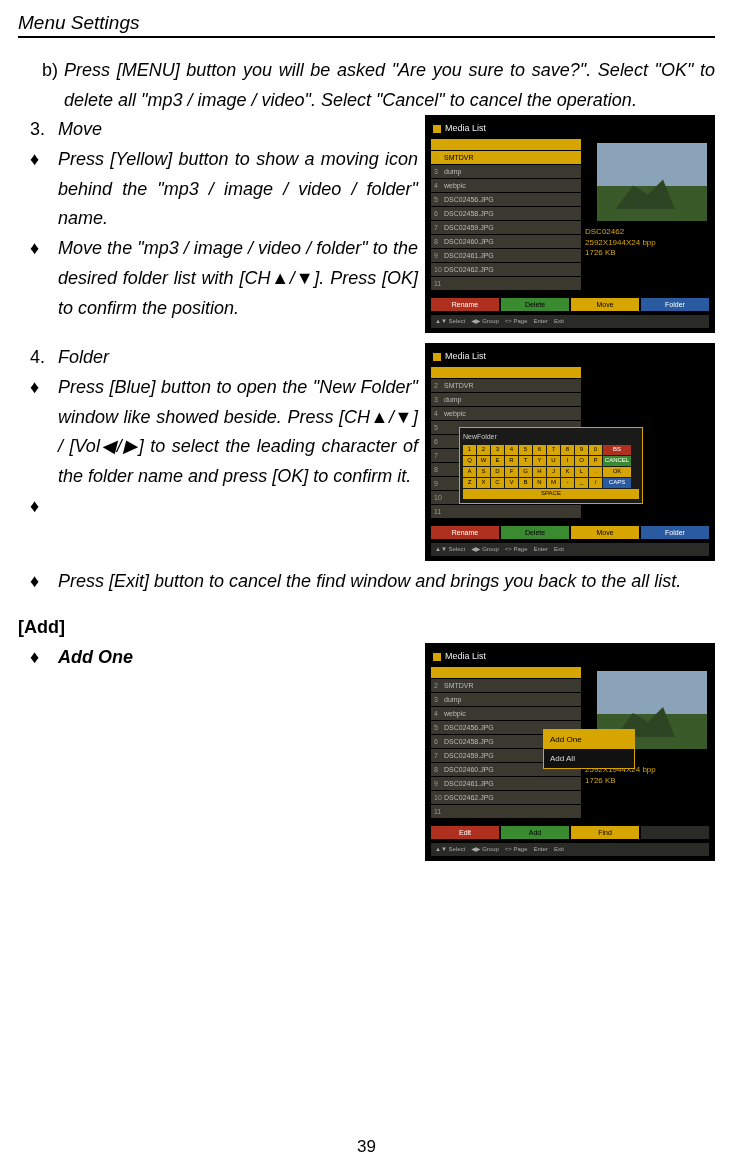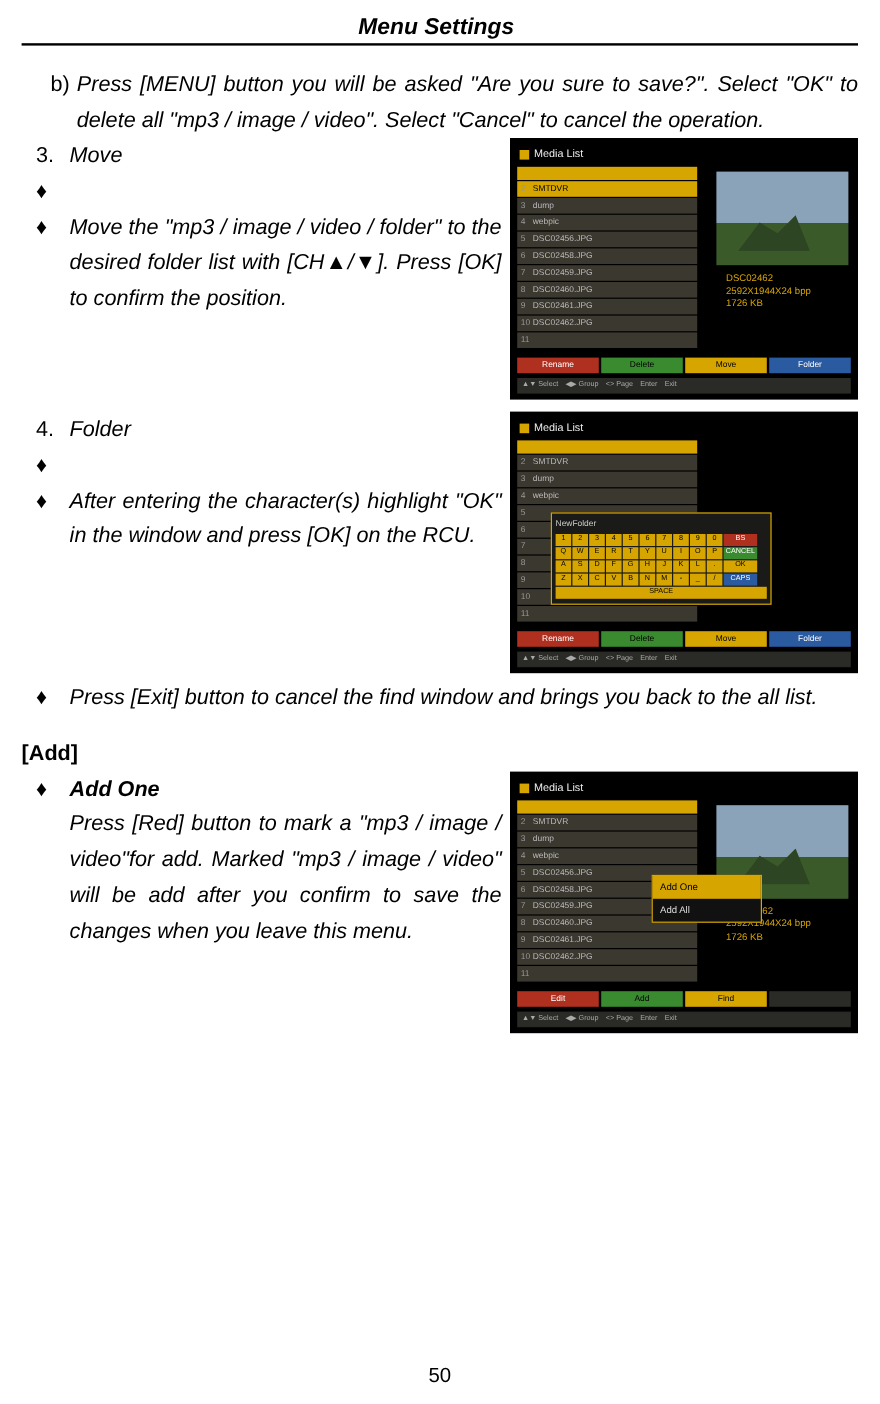--- a/index.html
+++ b/index.html
@@ -13,22 +13,22 @@
     color: #000;
   }
   .page {
     position: relative;
     width: 733px;
     height: 1170px;
     box-sizing: border-box;
     padding: 0 18px 0 18px;
   }
   .header-title {
-    text-align: center;
-    font-weight: bold;
+    text-align: left;
+    font-weight: normal;
     font-style: italic;
     font-size: 19px;
     margin-top: 12px;
     margin-bottom: 2px;
     padding-right: 6px;
   }
   .hr {
     border: none;
     border-top: 2px solid #000;
     margin: 0 0 18px 0;
@@ -123,21 +123,21 @@
   .shot .preview::after{
     content:"";
     position:absolute;
     left:18px; bottom:12px;
     width:60px;height:30px;
     background:#2d4522;
     clip-path: polygon(0 100%, 30% 20%, 55% 50%, 80% 0, 100% 100%);
   }
   .shot .meta{
     position:absolute;
-    right:0; top:112px;
+    right:20px; top:112px;
     width:110px;
     color:#d6a500;
     font-size:8px;
     line-height:1.3;
   }
   .shot .btnbar{
     position:absolute;
     bottom:22px; left:6px; right:6px;
     display:flex;
     gap:2px;
@@ -295,20 +295,21 @@
         </div>
       </div>
     </div>
 
     <div class="row">
       <div class="bullet-col">3.</div>
       <div class="label-col">Move</div>
     </div>
     <div class="row">
       <div class="bullet-col">♦</div>
+      <div class="label-col justify">Press [Yellow] button to show a moving icon behind the "mp3 / image / video / folder" name.</div>
     </div>
     <div class="row">
       <div class="bullet-col">♦</div>
       <div class="label-col justify">Move the "mp3 / image / video / folder" to the desired folder list with [CH▲/▼]. Press [OK] to confirm the position.</div>
     </div>
 
     <div class="clear"></div>
     <div style="height:4px"></div>
 
     <div class="float-img">
@@ -423,24 +424,24 @@
         </div>
       </div>
     </div>
 
     <div class="row">
       <div class="bullet-col">4.</div>
       <div class="label-col">Folder</div>
     </div>
     <div class="row">
       <div class="bullet-col">♦</div>
+      <div class="label-col justify">Press [Blue] button to open the "New Folder" window like showed beside. Press [CH▲/▼] / [Vol◀/▶] to select the leading character of the folder name and press [OK] to confirm it.</div>
     </div>
     <div class="row">
       <div class="bullet-col">♦</div>
-      <div class="label-col justify">After entering the character(s) highlight "OK" in the window and press [OK] on the RCU.</div>
     </div>
     <div class="clear"></div>
     <div class="row">
       <div class="bullet-col">♦</div>
       <div class="label-col justify">Press [Exit] button to cancel the find window and brings you back to the all list.</div>
     </div>
 
     <div class="spacer"></div>
 
     <div class="float-img" style="margin-top:30px;">
@@ -512,21 +513,20 @@
           <span>Exit</span>
         </div>
       </div>
     </div>
 
     <div class="bold">[Add]</div>
     <div class="row">
       <div class="bullet-col">♦</div>
       <div class="label-col">
         <div class="bold">Add One</div>
-        <div class="justify">Press [Red] button to mark a "mp3 / image / video"for add. Marked "mp3 / image / video" will be add after you confirm to save the changes when you leave this menu.</div>
       </div>
     </div>
 
     <div class="clear"></div>
   </div>
 
-  <div class="page-num">50</div>
+  <div class="page-num">39</div>
 </div>
 
 </body></html>

